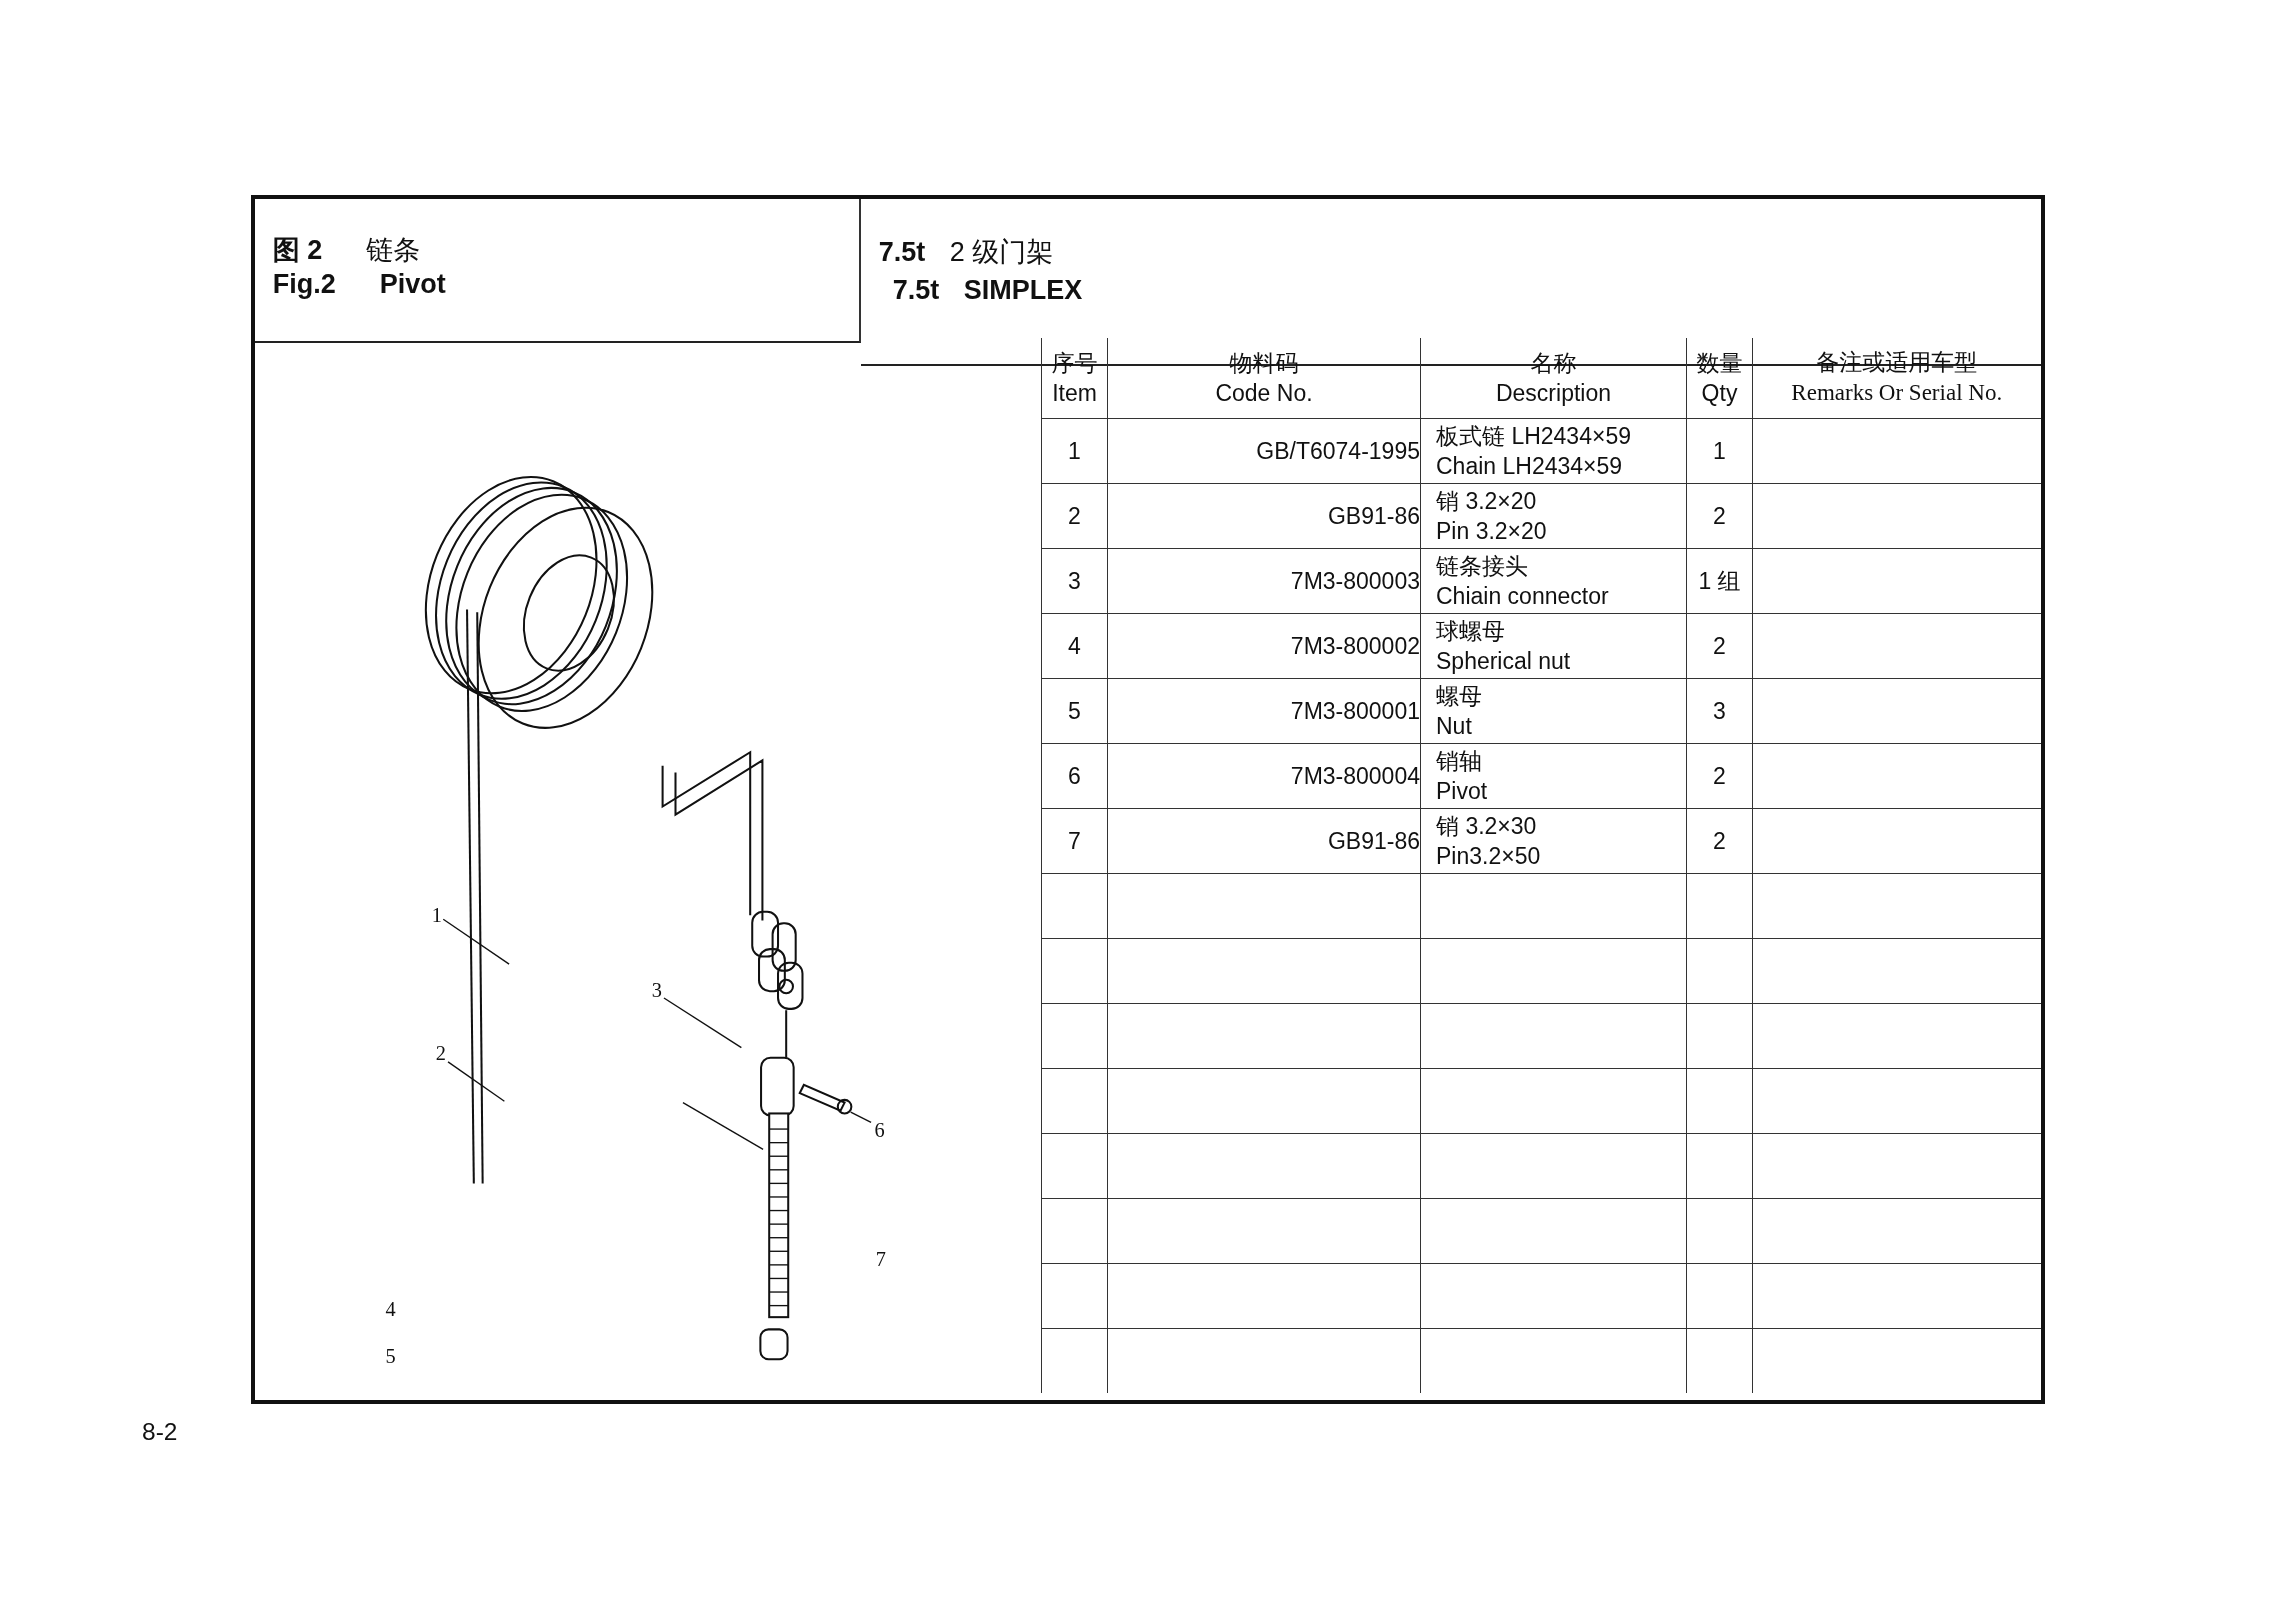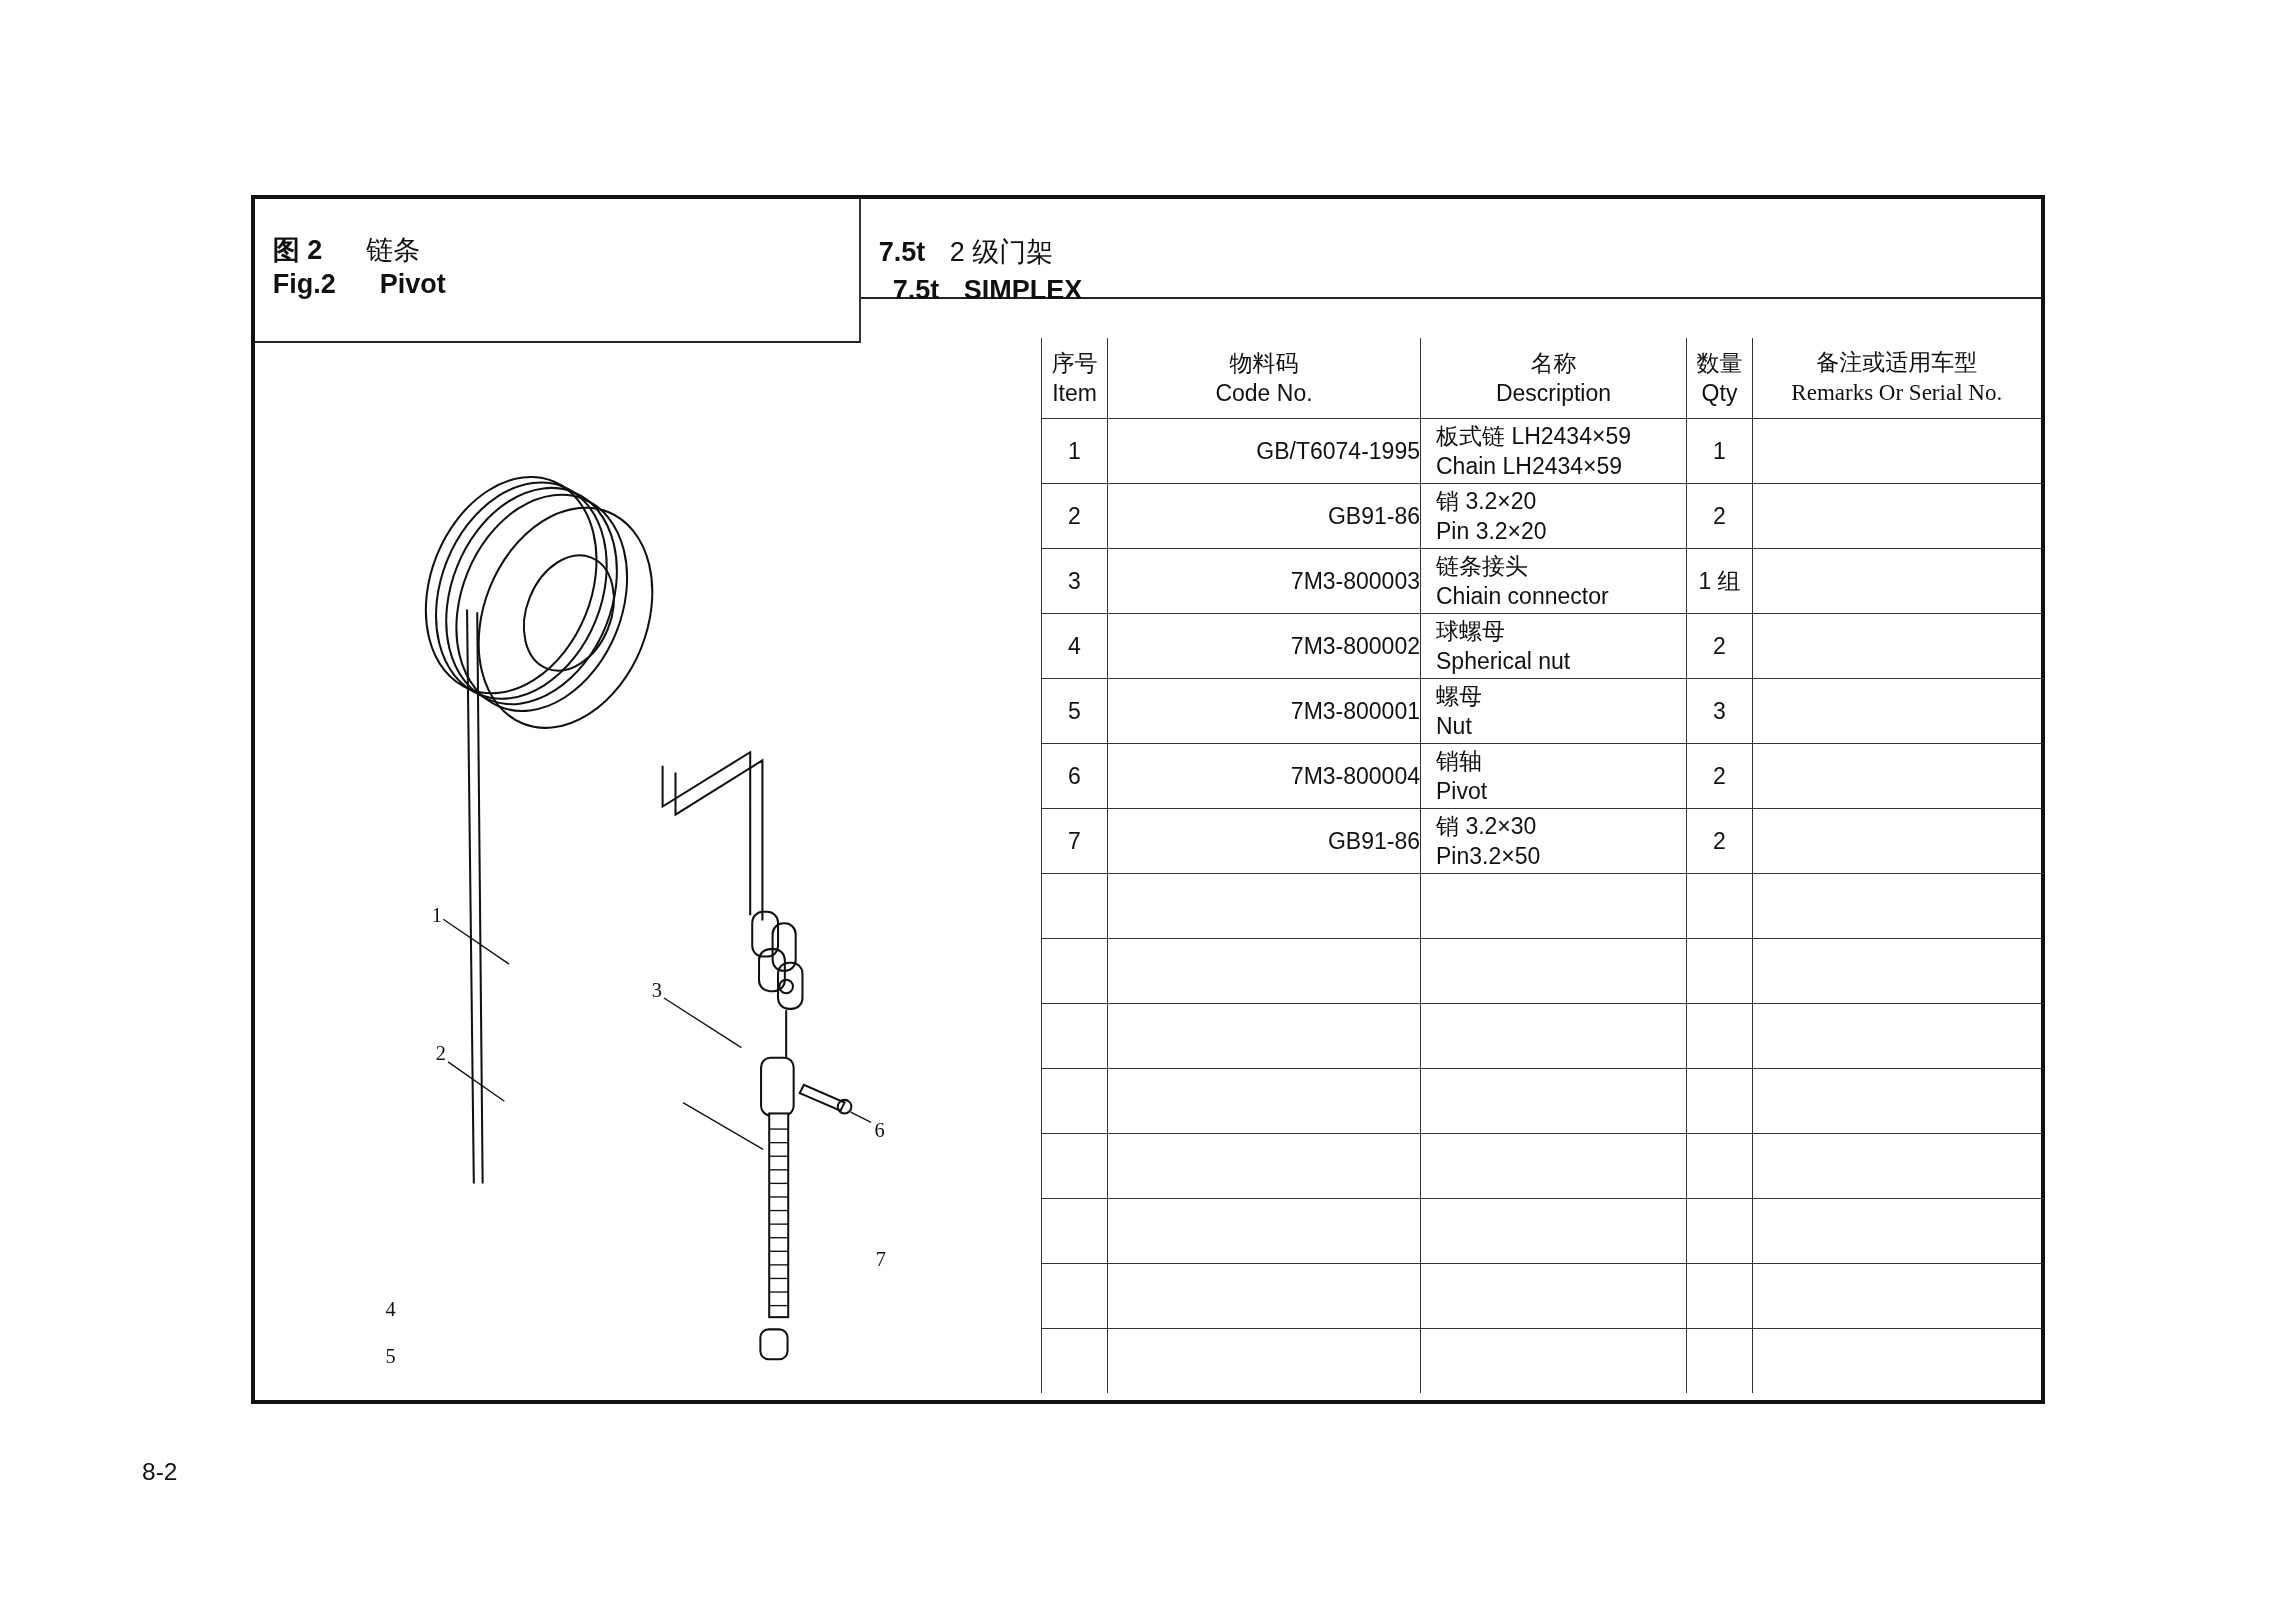--- a/index.html
+++ b/index.html
@@ -2,42 +2,42 @@
 <html style="font-size:11px"><head>
 <meta charset="utf-8">
 <style>
   html, body { margin:0; padding:0; background:#ffffff; }
   body { width:2295px; height:1623px; position:relative; overflow:hidden;
          font-family:"Liberation Sans", "DejaVu Sans", sans-serif; color:#111; }
   .frame { position:absolute; left:251px; top:195px; width:1794px; height:1209px;
            border:4.1px solid #111; box-sizing:border-box; }
   .hdr-left { position:absolute; left:0; top:0; width:606px; height:144px;
               border-right:2px solid #333; border-bottom:2.7px solid #222; box-sizing:border-box; }
-  .hdr-right { position:absolute; left:606px; top:0; right:0; height:100px;
+  .hdr-right { position:absolute; left:606px; top:0; right:0; height:167px;
                border-bottom:2.7px solid #222; box-sizing:border-box; }
   .t-line { position:absolute; font-weight:bold; font-size:27px; white-space:nowrap; }
   .t-line .gap { display:inline-block; }
   .cjk { font-weight:normal; }
   .drawing { position:absolute; left:0; top:139px; width:786px; bottom:0; }
   .drawing svg { width:100%; height:100%; display:block; }
   table.parts { position:absolute; left:786px; top:139px; width:793px;
                 border-collapse:collapse; table-layout:fixed; }
   table.parts td, table.parts th { border:1.4px solid #333; font-weight:normal;
                 font-size:23px; line-height:30px; padding:0; vertical-align:middle; }
   table.parts th { height:80px; text-align:center; }
   table.parts td { height:64px; }
   table.parts tr:first-child th { border-top:none; }
   table.parts tr th:last-child, table.parts tr td:last-child { border-right:none;font-family:Liberation Serif, serif; }
   table.parts tr:last-child td { border-bottom:none; }
   .c-item { text-align:center; }
   .c-code { padding-left:15px !important;text-align:right; }
   .c-desc { padding-left:15px !important; }
   .c-qty { text-align:center; }
   .line { display:block; }
-  .pagenum { position:absolute; left:142px; top:1458px; font-size:24.5px; }
+  .pagenum { position:absolute; left:142px; top:1418px; font-size:24.5px; }
   .lbl { font-family:"Liberation Serif", serif; font-size:30px; fill:#111; }
 </style>
 </head>
 <body>
 
 <div class="frame">
 
   <div class="hdr-left">
     <div class="t-line" style="left:17.7px; top:33px;">
       <span class="cjk" style="font-weight:bold">图 2</span><span class="gap" style="width:44px"></span><span class="cjk">链条</span>

